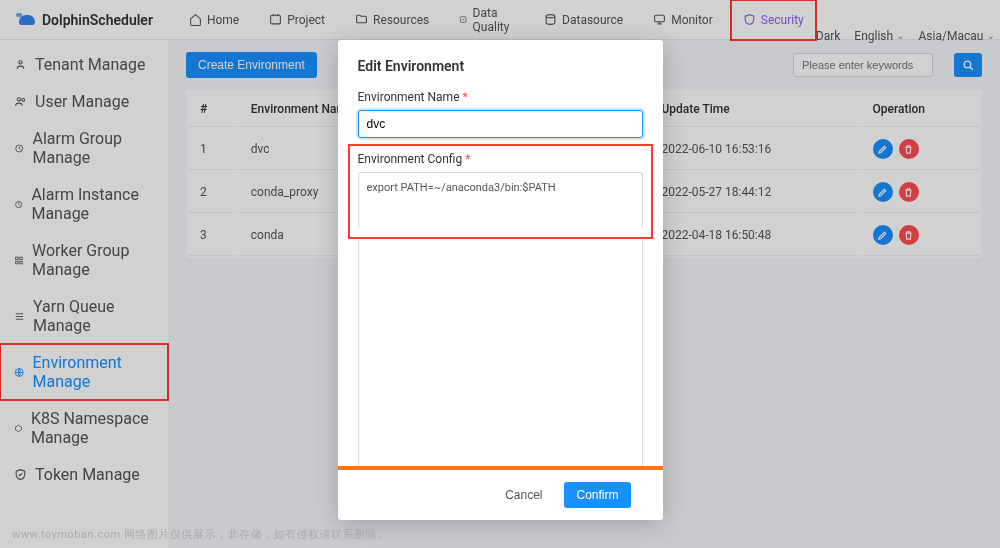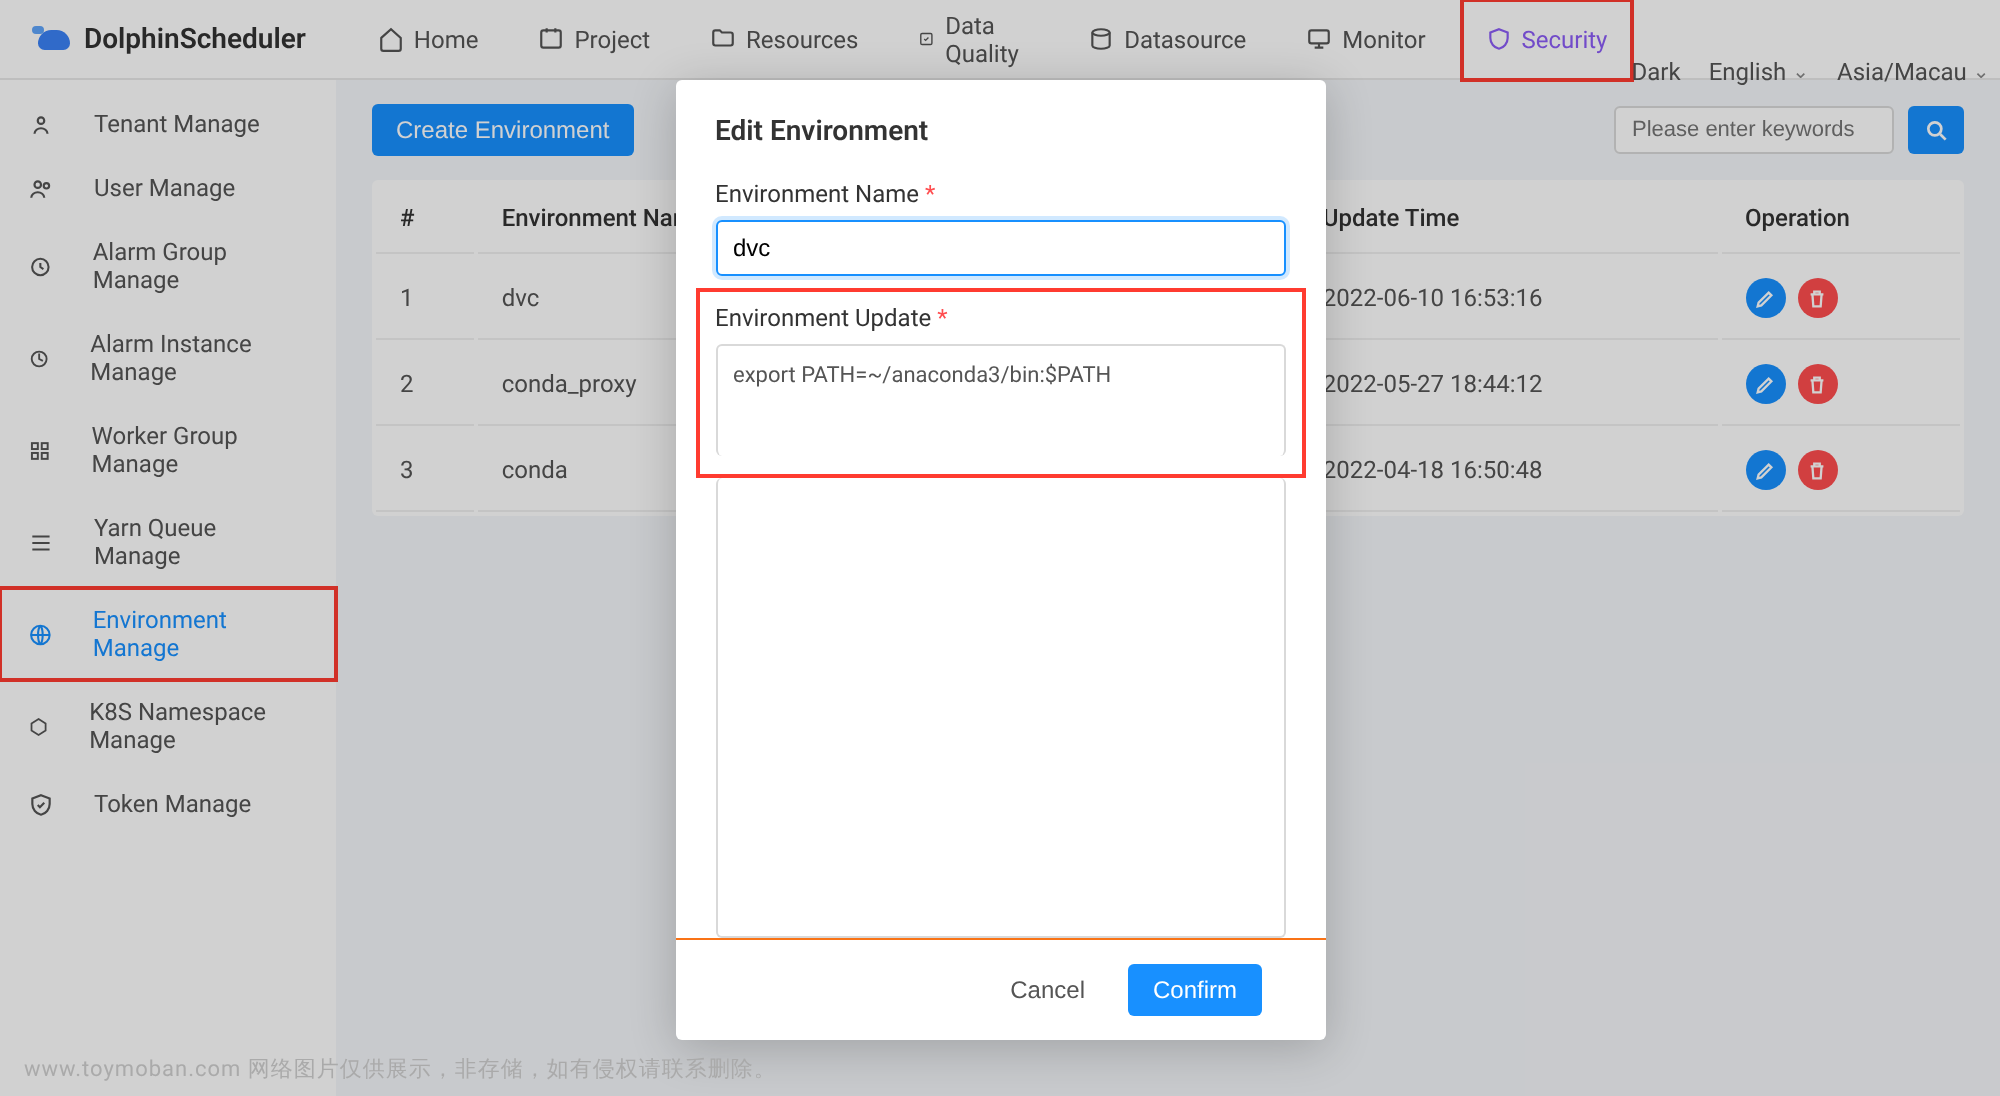--- a/index.html
+++ b/index.html
@@ -11,49 +11,49 @@
 .logo-icon::after { content: ""; position: absolute; width: 6px; height: 4px; background: #60a5fa; border-radius: 2px; top: 2px; left: 0; }
 .nav { display: flex; gap: 6px; flex: 1; }
 .nav-item { display: flex; align-items: center; padding: 0 12px; height: 40px; color: #555; cursor: pointer; gap: 5px; }
 .nav-item.active { color: #8b5cf6; }
 .nav-item.hl { outline: 2px solid #ff3b30; outline-offset: -1px; }
 .right-menu { display: flex; align-items: center; gap: 14px; color: #555; }
 .right-menu span { display: flex; align-items: center; gap: 3px; cursor: pointer; margin-top: 32px; }
 .chev::after { content: "⌄"; font-size: 10px; color: #888; }
 .main { display: flex; height: calc(100% - 40px); }
 .sidebar { width: 168px; background: #fff; padding-top: 6px; }
-.side-item { display: flex; align-items: center; padding: 9px 14px; color: #555; cursor: pointer; gap: 20px; font-size: 12px; }
+.side-item { display: flex; align-items: center; padding: 9px 14px; color: #555; cursor: pointer; gap: 8px; font-size: 16px; }
 .side-item.active { color: #1890ff; }
 .side-item.hl { outline: 2px solid #ff3b30; outline-offset: -1px; }
 .content { flex: 1; padding: 12px 18px; }
 .toolbar { display: flex; justify-content: space-between; margin-bottom: 12px; align-items: center; }
 .btn { border: none; border-radius: 3px; padding: 6px 12px; cursor: pointer; font-size: 12px; }
 .btn-primary { background: #1890ff; color: #fff; }
-.search-wrap { display: flex; gap: 7px; }
+.search-wrap { display: flex; gap: 21px; }
 .search-input { width: 140px; border: 1px solid #d9d9d9; border-radius: 3px; padding: 5px 8px; color: #bbb; font-size: 11px; }
 .search-btn { background: #1890ff; color: #fff; border: none; border-radius: 3px; width: 28px; display: flex; align-items: center; justify-content: center; cursor: pointer; }
 .table { width: 100%; background: #fff; border-radius: 3px; }
 .table th, .table td { text-align: left; padding: 10px 12px; font-size: 12px; color: #555; border-bottom: 1px solid #f0f0f0; }
 .table th { font-weight: 500; color: #333; }
 .op-btns { display: flex; gap: 6px; }
 .circ { width: 20px; height: 20px; border-radius: 50%; display: flex; align-items: center; justify-content: center; color: #fff; cursor: pointer; }
 .circ.edit { background: #1890ff; }
 .circ.del { background: #ff4d4f; }
 .overlay { position: absolute; inset: 0; background: rgba(0,0,0,0.18); display: flex; justify-content: center; }
 .modal { background: #fff; width: 325px; margin-top: 40px; border-radius: 3px; box-shadow: 0 4px 24px rgba(0,0,0,0.2); display: flex; flex-direction: column; max-height: 480px; }
 .modal-body { padding: 18px 20px 10px; overflow: auto; flex: 1; }
 .modal-title { font-size: 14px; font-weight: 600; margin-bottom: 16px; }
 .field-label { font-size: 12px; color: #333; margin-bottom: 6px; display: block; }
 .req::after { content: " *"; color: #ff4d4f; }
 .field-input { width: 100%; border: 1px solid #d9d9d9; border-radius: 3px; padding: 6px 8px; font-size: 12px; margin-bottom: 14px; }
 .field-input.focus { border-color: #1890ff; box-shadow: 0 0 0 2px rgba(24,144,255,0.2); }
 .field-textarea { width: 100%; border: 1px solid #d9d9d9; border-radius: 3px; padding: 8px; font-size: 11px; font-family: inherit; resize: none; margin-bottom: 14px; height: 230px; color: #555; }
 .config-block { border: 2px solid #ff3b30; padding: 6px 8px 0; margin: -8px -10px 6px; }
 .config-block .field-textarea { height: 56px; margin-bottom: 6px; border-bottom: none; }
-.modal-footer { display: flex; justify-content: flex-end; gap: 10px; padding: 12px 32px; border-top: 1px solid #f97316; }
+.modal-footer { display: flex; justify-content: flex-end; gap: 10px; padding: 12px 32px; border-top: 4px solid #f97316; }
 .btn-plain { background: #fff; color: #555; }
 .ico { width: 13px; height: 13px; display: inline-block; }
 .watermark { position: absolute; bottom: 6px; left: 12px; font-size: 11px; color: #aaa; letter-spacing: 0.5px; }
 svg { display: block; }
 </style>
 </head>
 <body>
 
 <div class="topbar">
   <div class="logo">
@@ -275,21 +275,21 @@
 
 <div class="overlay">
   <div class="modal">
     <div class="modal-body">
       <div class="modal-title">Edit Environment</div>
 
       <label class="field-label req">Environment Name</label>
       <input class="field-input focus" value="dvc" style="">
 
       <div class="config-block">
-        <label class="field-label req">Environment Update</label>
+        <label class="field-label req">Environment Config</label>
         <textarea class="field-textarea" style="">export PATH=~/anaconda3/bin:$PATH</textarea>
       </div>
       <textarea class="field-textarea" style="border-top: none; margin-top: -6px;"></textarea>
 
       
       
 
       
       
     </div>

